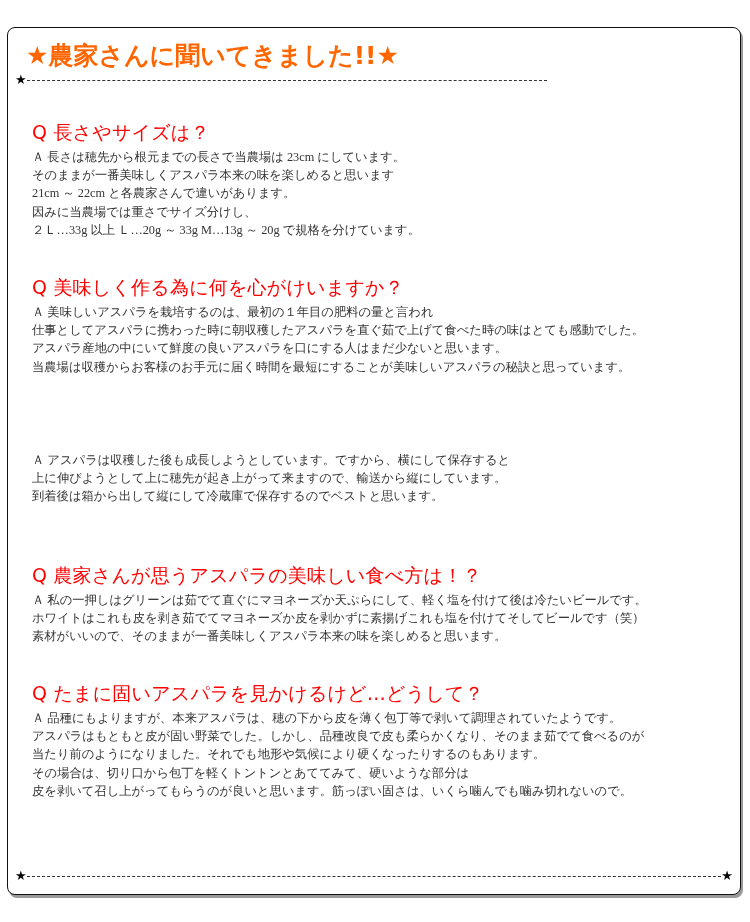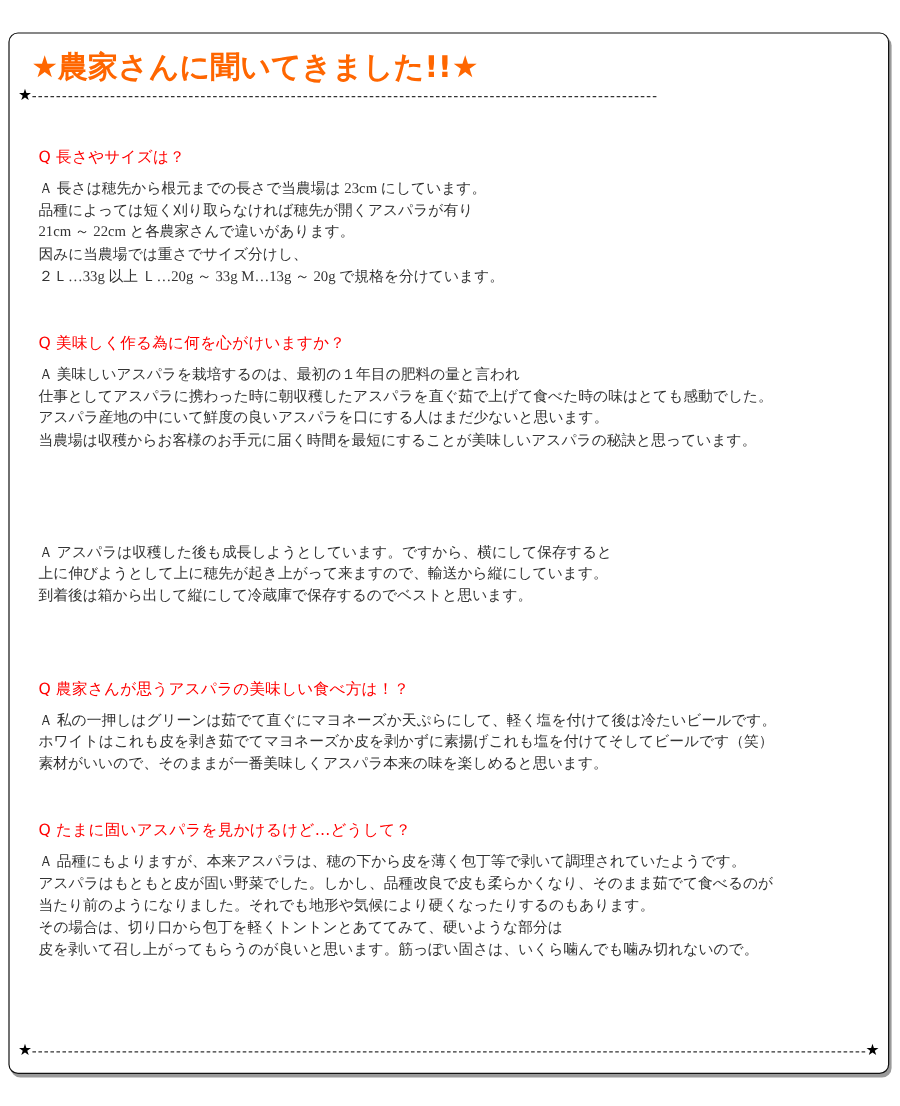--- a/index.html
+++ b/index.html
@@ -64,21 +64,21 @@
       left: 15px;
       top: 869px;
       width: 718px;
     }
     .qa {
       position: absolute;
       left: 32px;
     }
     .q {
       color: #ff0000;
-      font-size: 13px;
+      font-size: 19px;
       line-height: 22px;
       white-space: nowrap;
       letter-spacing: 0.2px;
     }
     .a {
       margin-top: 5px;
       margin-left: 0px;
     }
     .a .line {
       color: #333333;
@@ -98,21 +98,21 @@
 
 <div class="rule rule-top">
   <span class="star">★</span>
   <span class="dash"></span>
 </div>
 
 <div class="qa" style="top:121px;">
   <div class="q">Q  長さやサイズは？</div>
   <div class="a">
     <div class="line">Ａ  長さは穂先から根元までの長さで当農場は 23cm にしています。</div>
-    <div class="line">品種によっては短く刈り取らなければ穂先が開くアスパラが有り</div>
+    <div class="line">そのままが一番美味しくアスパラ本来の味を楽しめると思います</div>
     <div class="line">21cm ～ 22cm と各農家さんで違いがあります。</div>
     <div class="line">因みに当農場では重さでサイズ分けし、</div>
     <div class="line"> ２Ｌ…33g 以上  Ｌ…20g ～ 33g  M…13g ～ 20g で規格を分けています。</div>
   </div>
 </div>
 
 <div class="qa" style="top:276px;">
   <div class="q">Q  美味しく作る為に何を心がけいますか？</div>
   <div class="a">
     <div class="line">Ａ  美味しいアスパラを栽培するのは、最初の１年目の肥料の量と言われ</div>

